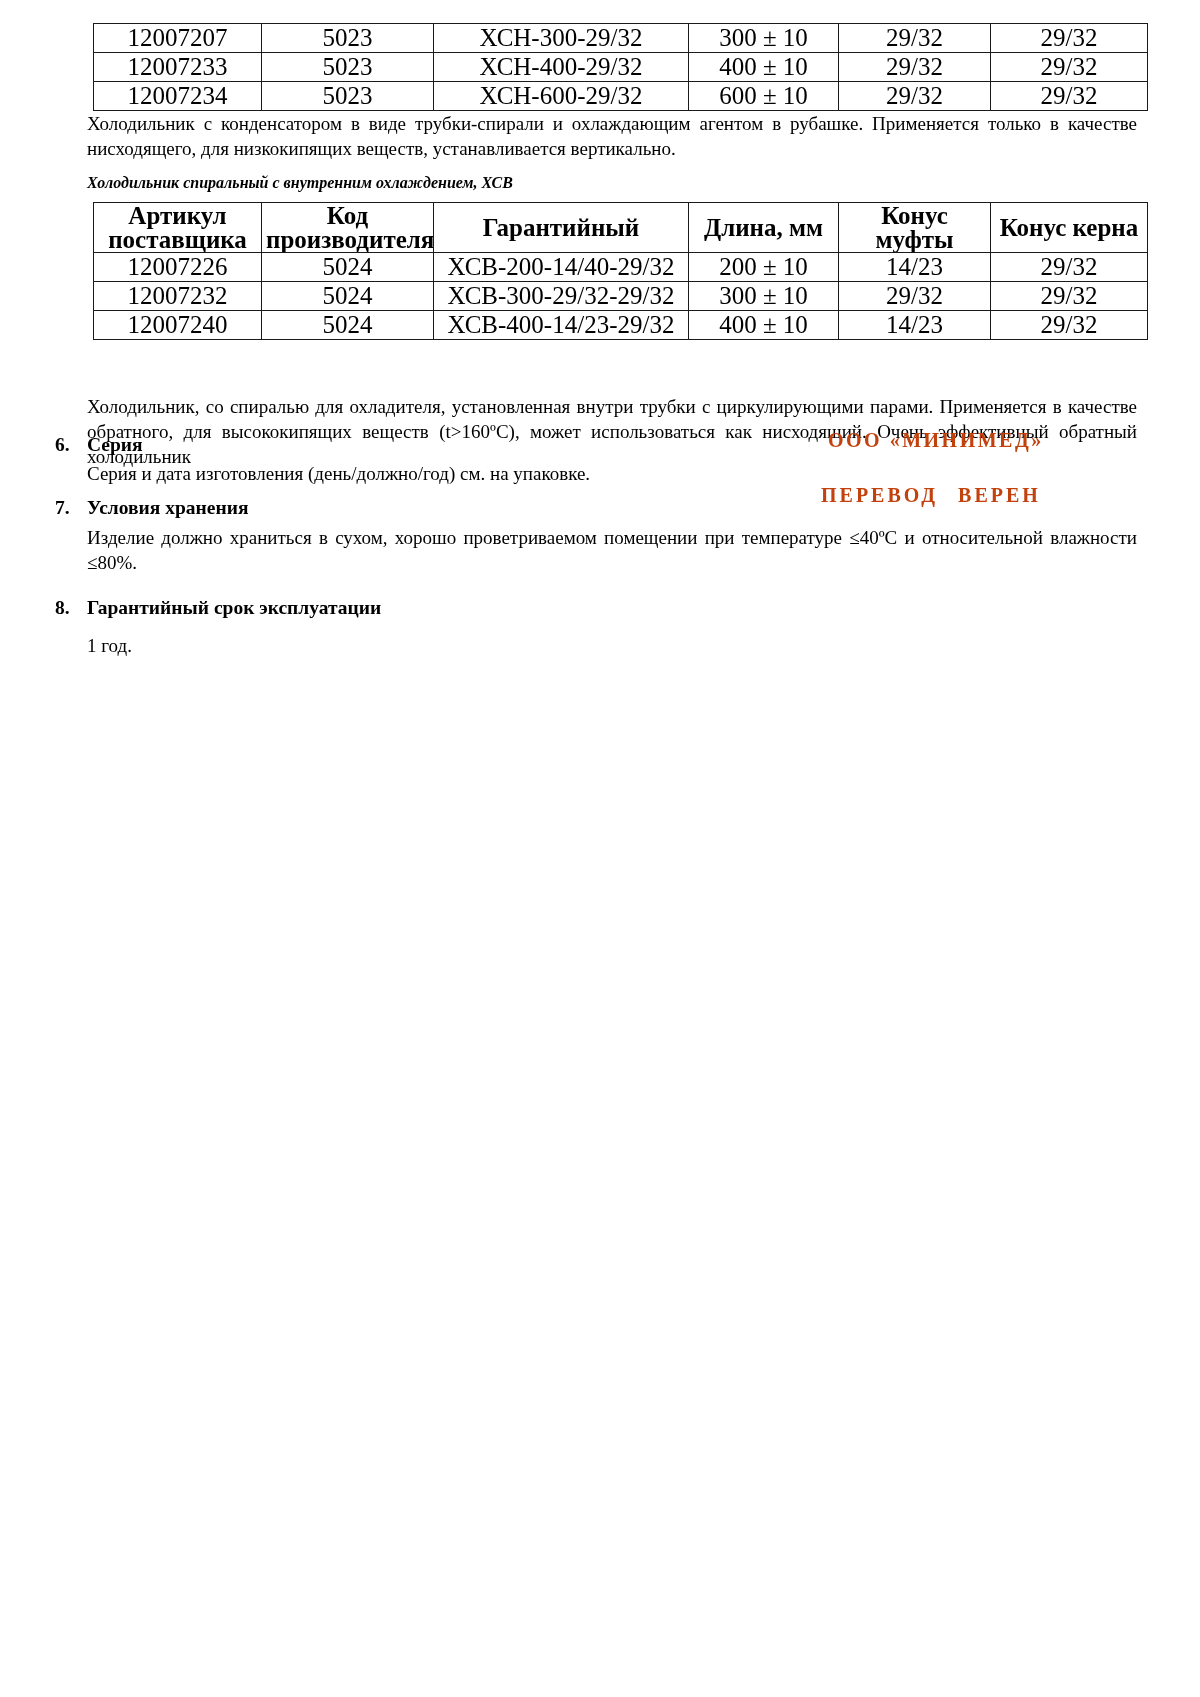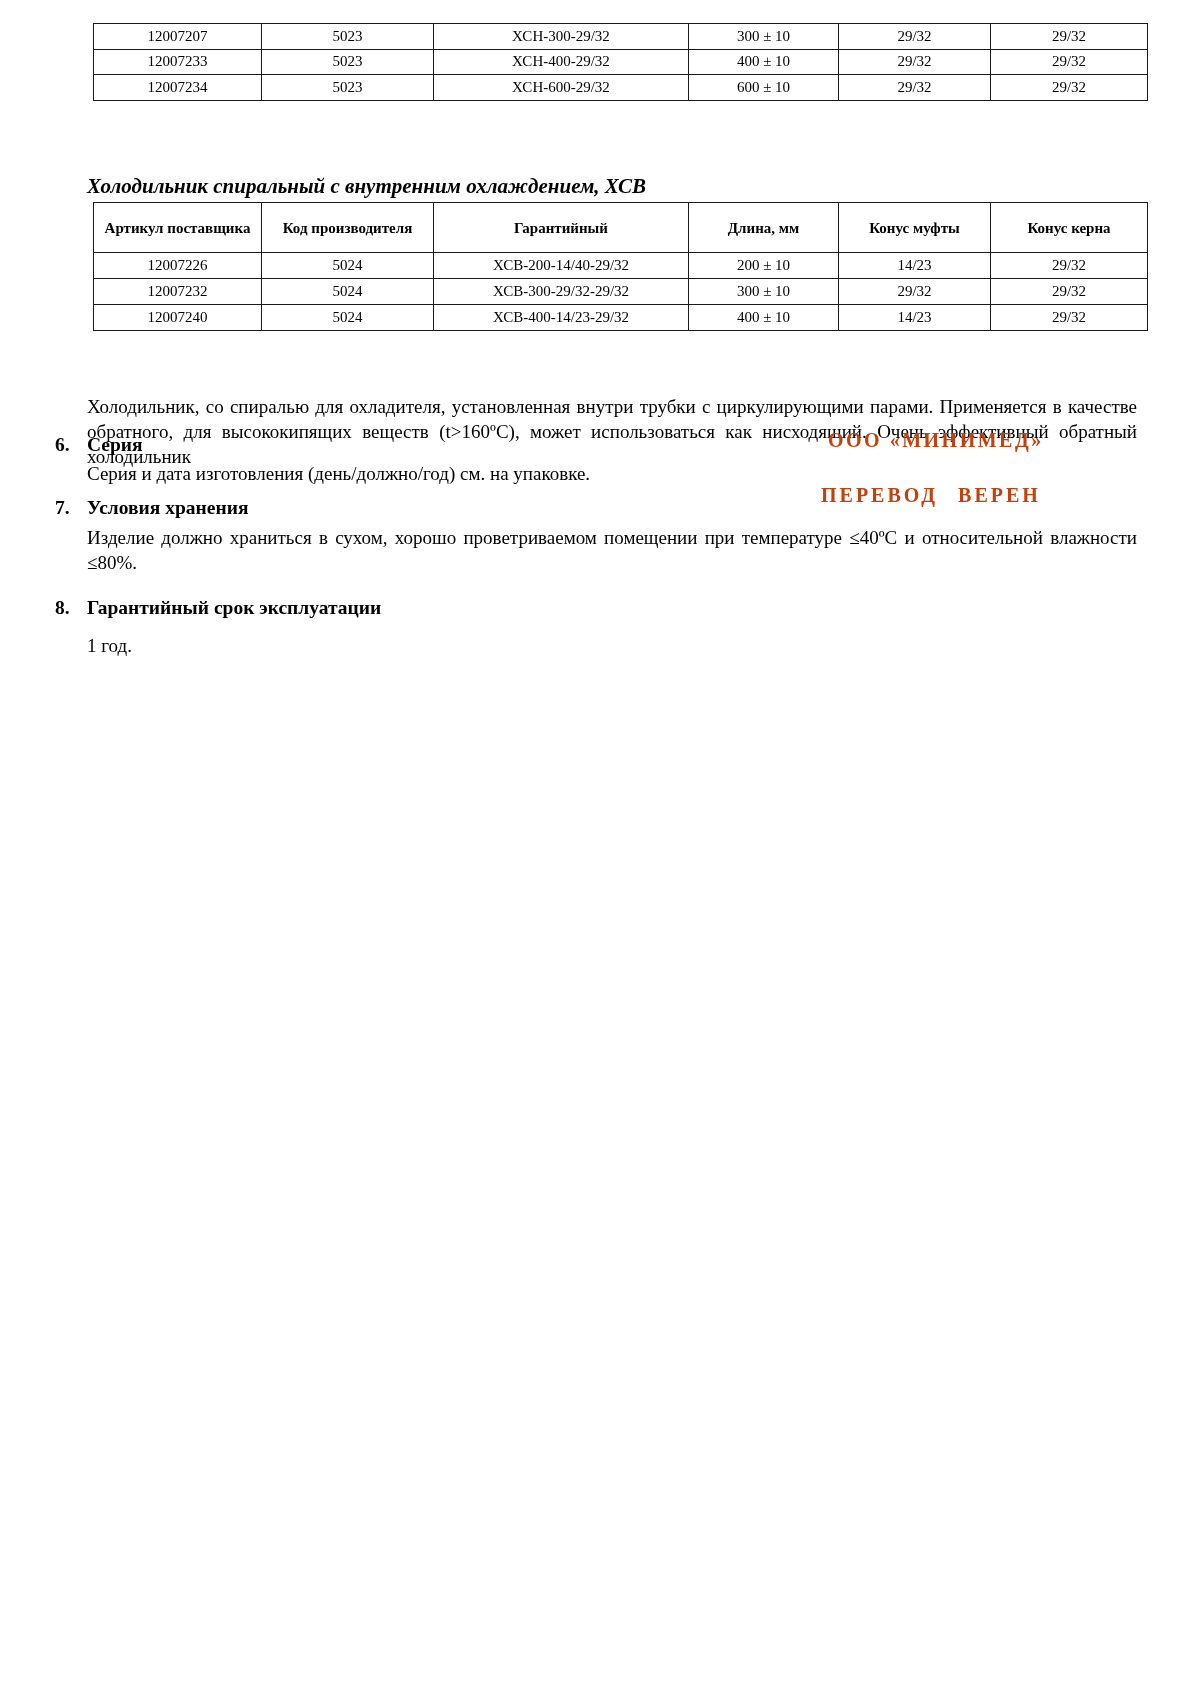--- a/index.html
+++ b/index.html
@@ -17,21 +17,21 @@
     overflow: hidden;
   }
 
   
   table.doc-table {
     position: absolute;
     left: 93px;
     border-collapse: collapse;
     table-layout: fixed;
     width: 1054px;
-    font-size: 15px;
+    font-size: 25px;
   }
   table.doc-table td, table.doc-table th {
     border: 1.5px solid #1a1a1a;
     text-align: center;
     vertical-align: middle;
     padding: 0 4px;
     overflow: hidden;
     font-weight: normal;
   }
   table.doc-table th {
@@ -53,21 +53,21 @@
     font-size: 19px;
     line-height: 25px;
     text-align: justify;
   }
   #para-xcn { top: 111px; }
   #para-xcv { top: 346px; margin-top: 48px; }
   .sub-heading {
     position: absolute;
     left: 87px;
     top: 174px;
-    font-size: 21px;
+    font-size: 16px;
     font-weight: bold;
     font-style: italic;
   }
 
   
   .section-heading {
     position: absolute;
     left: 55px;
     font-size: 19.5px;
     font-weight: bold;
@@ -147,20 +147,21 @@
         <td class="col-article">12007234</td>
         <td>5023</td>
         <td>ХСН-600-29/32</td>
         <td>600 ± 10</td>
         <td>29/32</td>
         <td>29/32</td>
       </tr>
     </tbody>
   </table>
 
+  <div class="para" id="para-xcn">Холодильник с конденсатором в виде трубки-спирали и охлаждающим агентом в рубашке. Применяется только в качестве нисходящего, для низкокипящих веществ, устанавливается вертикально.</div>
 
   <div class="sub-heading">Холодильник спиральный с внутренним охлаждением, ХСВ</div>
 
   <table class="doc-table" id="table-xcv">
     <colgroup>
       <col style="width:168px">
         <col style="width:172px">
         <col style="width:255px">
       <col style="width:150px">
         <col style="width:152px">

